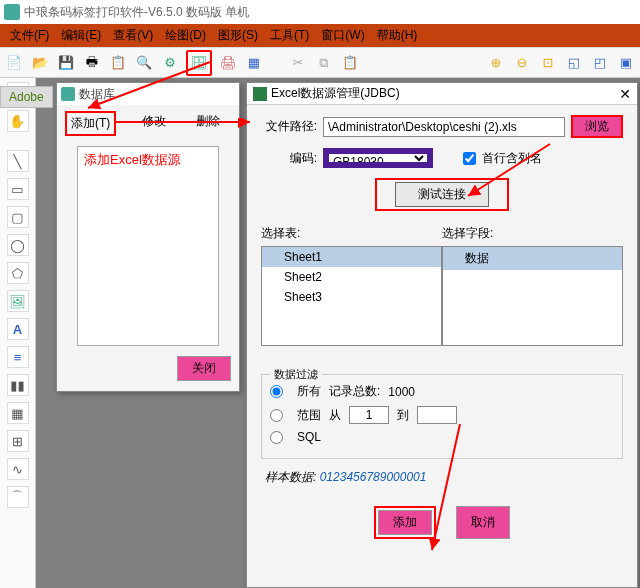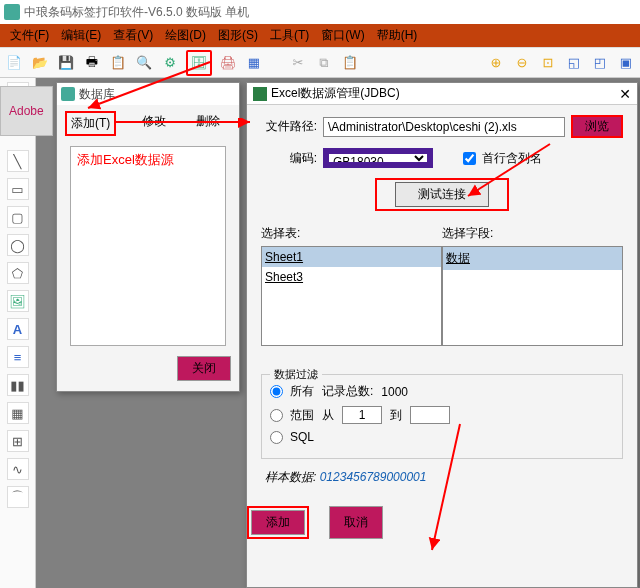--- a/index.html
+++ b/index.html
@@ -14,63 +14,63 @@
 .toolbar { height: 30px; background: #f8f8f8; display: flex; align-items: center; padding: 2px 4px; border-bottom: 1px solid #ccc; gap: 6px; }
 .tbtn { width: 20px; height: 20px; display: flex; align-items: center; justify-content: center; font-size: 13px; border-radius: 2px; }
 .tbtn.db { border: 2px solid red; padding: 2px; width: 26px; height: 26px; }
 
 .worksurface { position: absolute; top: 78px; left: 0; right: 0; bottom: 0; background: #888; }
 .sidebar { position: absolute; left: 0; top: 0; width: 36px; bottom: 0; background: #fafafa; border-right: 1px solid #ccc; display: flex; flex-direction: column; align-items: center; padding-top: 4px; gap: 6px; }
 .sbtn { width: 22px; height: 22px; display: flex; align-items: center; justify-content: center; font-size: 13px; color: #555; border: 1px solid #ddd; background: #fff; }
 .canvas { position: absolute; left: 36px; top: 0; right: 0; bottom: 0; background: #808080; }
 .ruler-h { position: absolute; left: 36px; right: 0; top: 0; height: 16px; background: #eee; border-bottom: 1px solid #aaa; }
 
-.adobe-tag { position: absolute; left: 0; top: 86px; padding: 17px 8px; background: #ddd; color: #be185d; border: 1px solid #bbb; }
+.adobe-tag { position: absolute; left: 0; top: 86px; padding: 3px 8px; background: #ddd; color: #4d7c0f; border: 1px solid #bbb; }
 
 .dlg1 { position: absolute; left: 56px; top: 82px; width: 184px; background: #f4f4f4; border: 1px solid #888; box-shadow: 2px 2px 6px rgba(0,0,0,.3); }
 .dlg1 .hdr { height: 22px; background: #fff; display: flex; align-items: center; padding: 0 4px; color: #444; }
 .dlg1 .hdr .di { width: 14px; height: 14px; background: #4a9; margin-right: 4px; border-radius: 2px; }
 .dlg1 .tabs { display: flex; gap: 22px; padding: 6px 8px; }
 .dlg1 .tabs .t { padding: 2px 4px; }
 .dlg1 .tabs .t.hl { border: 2px solid red; }
-.dlg1 .area { margin: 4px 13px; height: 200px; background: #fff; border: 1px solid #aaa; position: relative; }
+.dlg1 .area { margin: 4px 20px; height: 200px; background: #fff; border: 1px solid #aaa; position: relative; }
 .dlg1 .redtxt { position: absolute; left: 6px; top: 4px; color: red; font-size: 13px; }
 .dlg1 .ftr { padding: 6px 8px 10px; display: flex; justify-content: flex-end; }
-.btn { padding: 3px 14px; background: #be185d; border: 1px solid #999; font-family: Liberation Serif, serif; }
+.btn { padding: 3px 14px; background: #ec4899; border: 1px solid #999; font-family: Liberation Serif, serif; }
 
 .dlg2 { position: absolute; left: 246px; top: 82px; width: 392px; bottom: 0; background: #f4f4f4; border: 1px solid #888; box-shadow: 2px 2px 6px rgba(0,0,0,.3); }
 .dlg2 .hdr { height: 22px; background: #fff; display: flex; align-items: center; justify-content: space-between; padding: 0 6px; border-bottom: 1px solid #ccc; gap: 32px; }
 .dlg2 .hdr .l { display: flex; align-items: center; }
 .dlg2 .hdr .xi { width: 14px; height: 14px; background: #2a7e43; margin-right: 4px; }
 .dlg2 .close { font-size: 14px; }
 .dlg2 .body { padding: 10px 14px 6px; }
 .row { display: flex; align-items: center; margin-bottom: 10px; gap: 6px; }
 .row label { width: 56px; text-align: right; }
 input[type=text] { border: 1px solid #888; padding: 2px 4px; height: 20px; background: #fff; }
 select { border: 6px solid #4c1d95; height: 20px; background: #fff; }
 .hlred { border: 2px solid red !important; padding: 1px 12px; }
 .testbtn { padding: 3px 22px; background: #e8e8e8; border: 1px solid #666; }
 .testwrap { display: flex; justify-content: center; margin: 6px 0 14px; }
 .testwrap .outer { border: 2px solid red; padding: 2px 18px; }
 
 .fs { border: 1px solid #ccc; padding: 8px; margin-bottom: 10px; position: relative; }
 .fs .lg { position: absolute; top: -8px; left: 8px; background: #f4f4f4; padding: 0 4px; font-size: 11px; }
 .twocol { display: flex; }
 .listbox { flex: 1; border: 1px solid #888; background: #fff; height: 100px; overflow: hidden; }
-.listbox .item { padding: 3px 3px; text-decoration: underline; }
+.listbox .item { padding: 3px 22px; }
 .listbox .item.sel { background: #b8cfe5; }
 
 .filtrow { display: flex; align-items: center; gap: 8px; margin-bottom: 6px; flex-wrap: wrap; }
-.filtrow .rad { display: flex; align-items: center; gap: 7px; }
+.filtrow .rad { display: flex; align-items: center; gap: 14px; }
 .smallin { width: 40px; height: 18px; border: 1px solid #888; text-align: center; }
 
 .sample { margin: 8px 4px; font-style: italic; }
 .sample .val { color: #1560b3; }
 
-.dlg2 .ftr { display: flex; gap: 20px; padding: 6px 0 10px; }
+.dlg2 .ftr { display: flex; justify-content: center; gap: 20px; padding: 6px 0 10px; }
 .dlg2 .ftr .addwrap { border: 2px solid red; padding: 2px; }
 
 svg.arrow { position: absolute; pointer-events: none; }
 </style>
 </head>
 <body>
 
 <div class="titlebar">
   <span class="icon"></span>
   <span>中琅条码标签打印软件-V6.5.0 数码版 单机</span>
@@ -179,20 +179,21 @@
       <span class="outer"><button class="testbtn">测试连接</button></span>
     </div>
 
     <div class="twocol" style="margin-bottom:4px">
       <span style="flex:1">选择表:</span>
       <span style="flex:1">选择字段:</span>
     </div>
     <div class="twocol">
       <div class="listbox">
         <div class="item sel">Sheet1</div>
+        <div class="item">Sheet2</div>
         <div class="item">Sheet3</div>
       </div>
       <div class="listbox">
         <div class="item sel">数据</div>
       </div>
     </div>
 
     <div class="fs" style="margin-top:28px">
       <span class="lg">数据过滤</span>
       <div class="filtrow">

